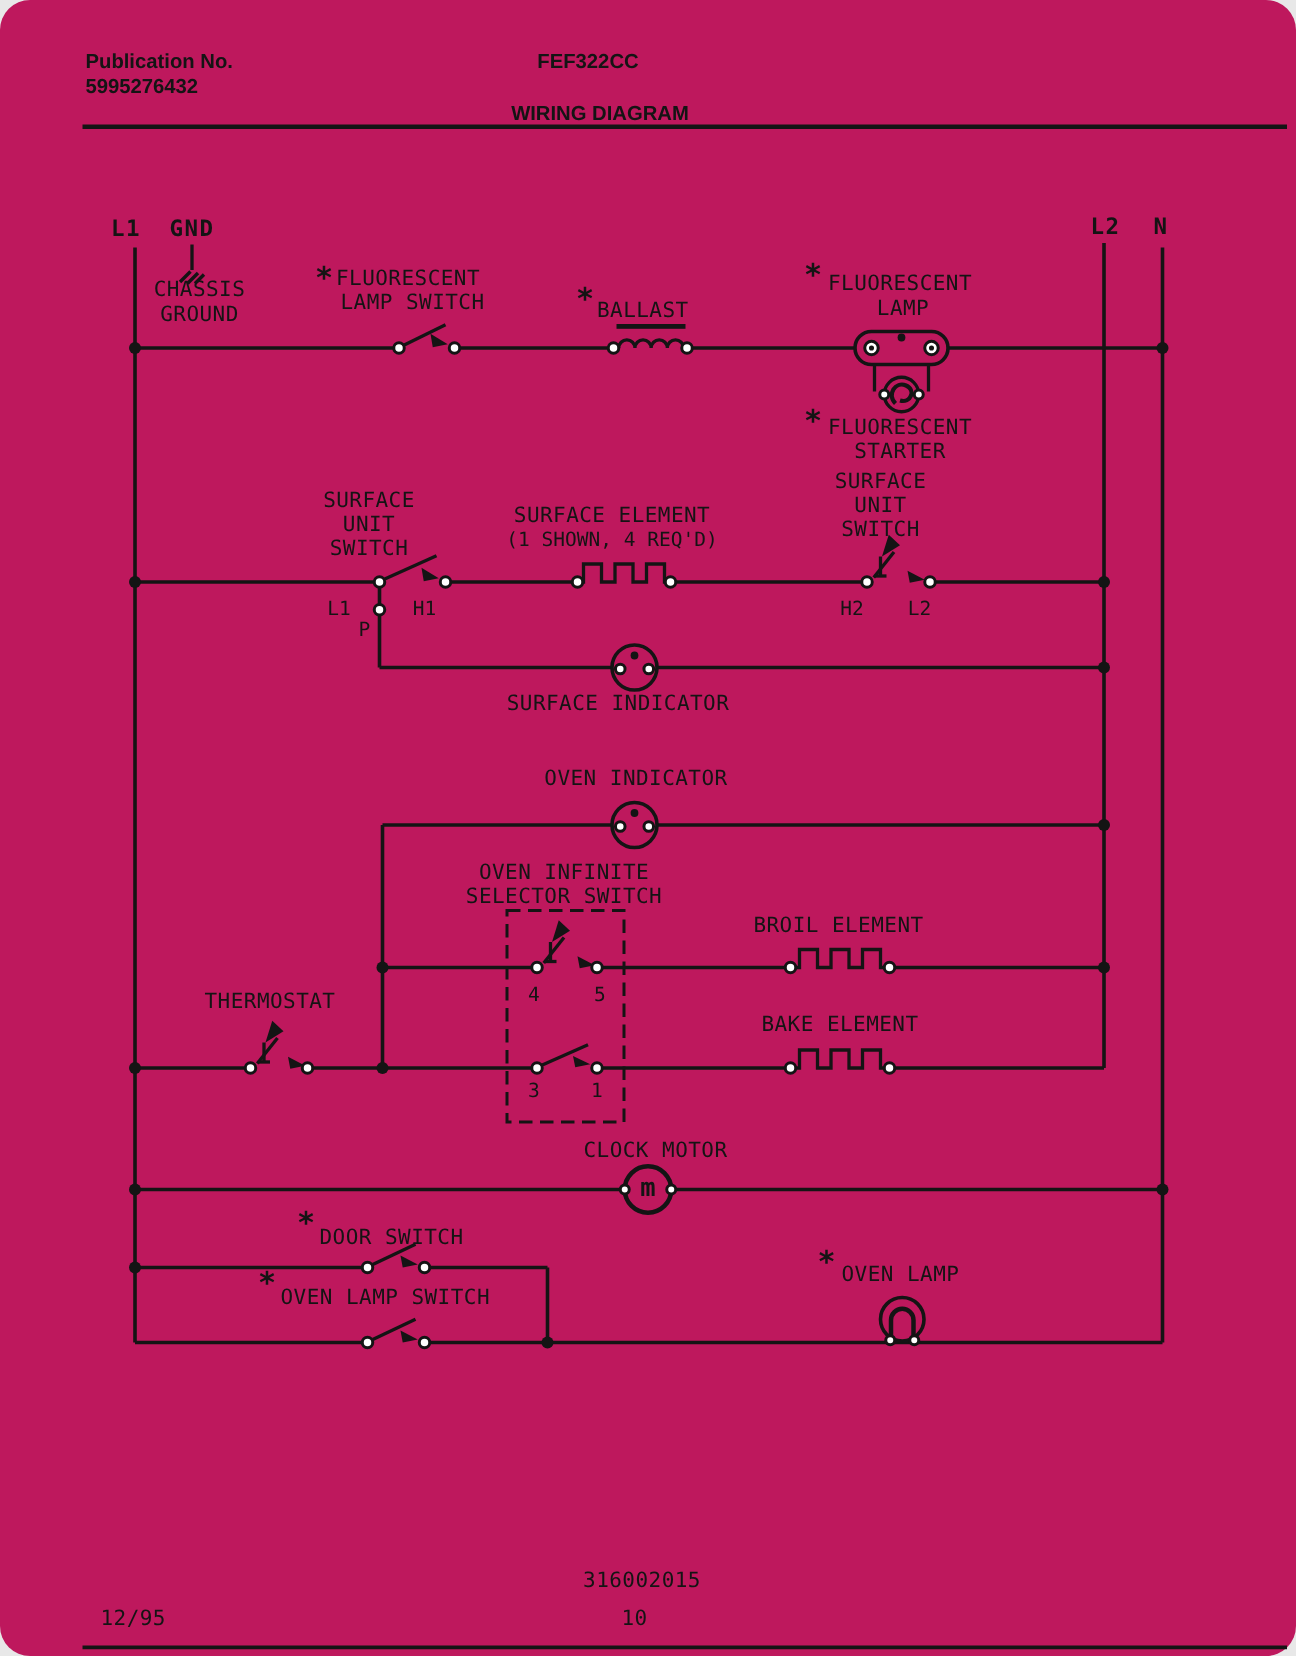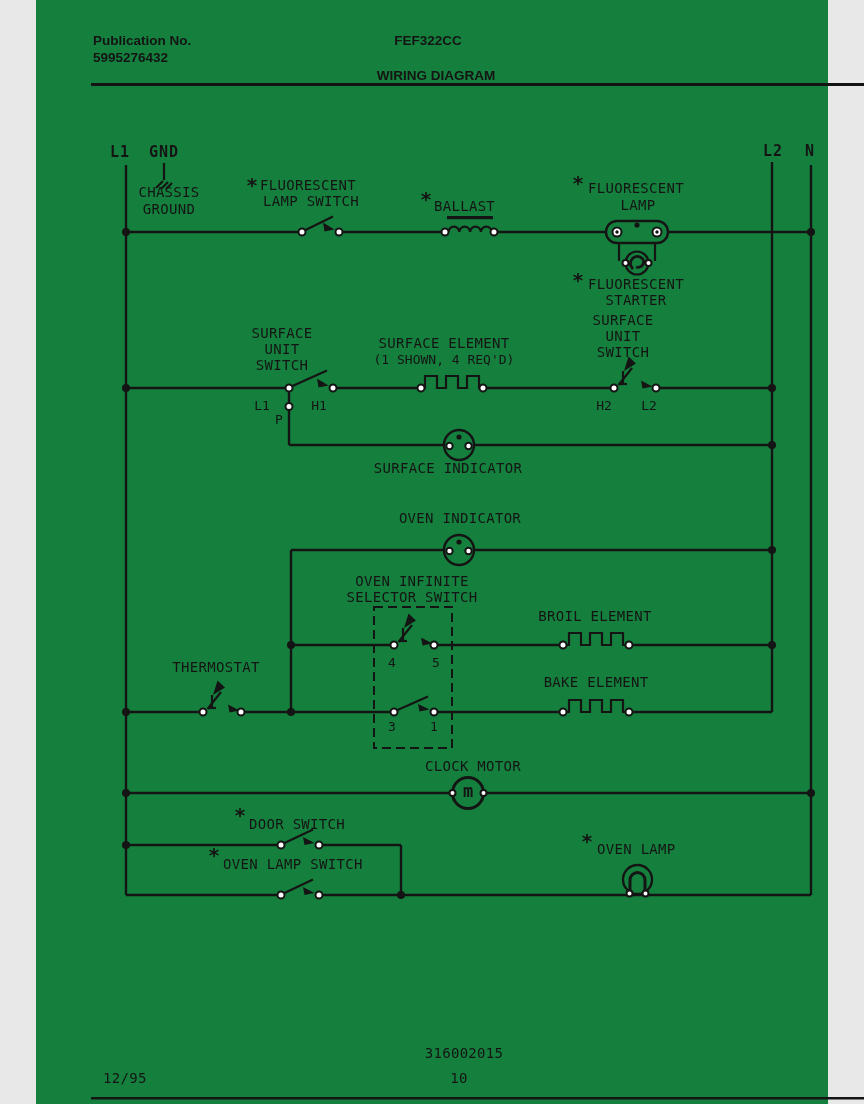--- a/index.html
+++ b/index.html
@@ -1,17 +1,17 @@
 <!DOCTYPE html>
 <html><head>
 <meta charset="utf-8">
 <style>
   html,body{margin:0;padding:0;background:#e8e8e8;}
-  .page{width:792px;height:1104px;background:#15803d;position:relative;margin:0 auto;
-        font-family:"DejaVu Sans Mono", monospace;}
+  .page{width:864px;height:1104px;background:#be185d;position:relative;margin:0 auto;
+        font-family:"DejaVu Sans Mono", monospace;border-radius:20px;}
   svg{display:block;}
   .w{stroke:#141414;stroke-width:2.4;fill:none;}
   .w2{stroke:#141414;stroke-width:2.2;fill:none;}
   .dash{stroke:#141414;stroke-width:2;fill:none;stroke-dasharray:9 5;}
   .dot{fill:#141414;stroke:none;}
   .term{fill:#ffffff;stroke:#141414;stroke-width:2;}
   .solid{fill:#141414;stroke:none;}
   .lbl{font-family:"DejaVu Sans Mono",monospace;font-size:14px;fill:#141414;letter-spacing:0.3px;}
   .sm{font-family:"DejaVu Sans Mono",monospace;font-size:13px;fill:#141414;}
   .bus{font-family:"DejaVu Sans Mono",monospace;font-size:15px;font-weight:bold;fill:#141414;letter-spacing:1px;}

